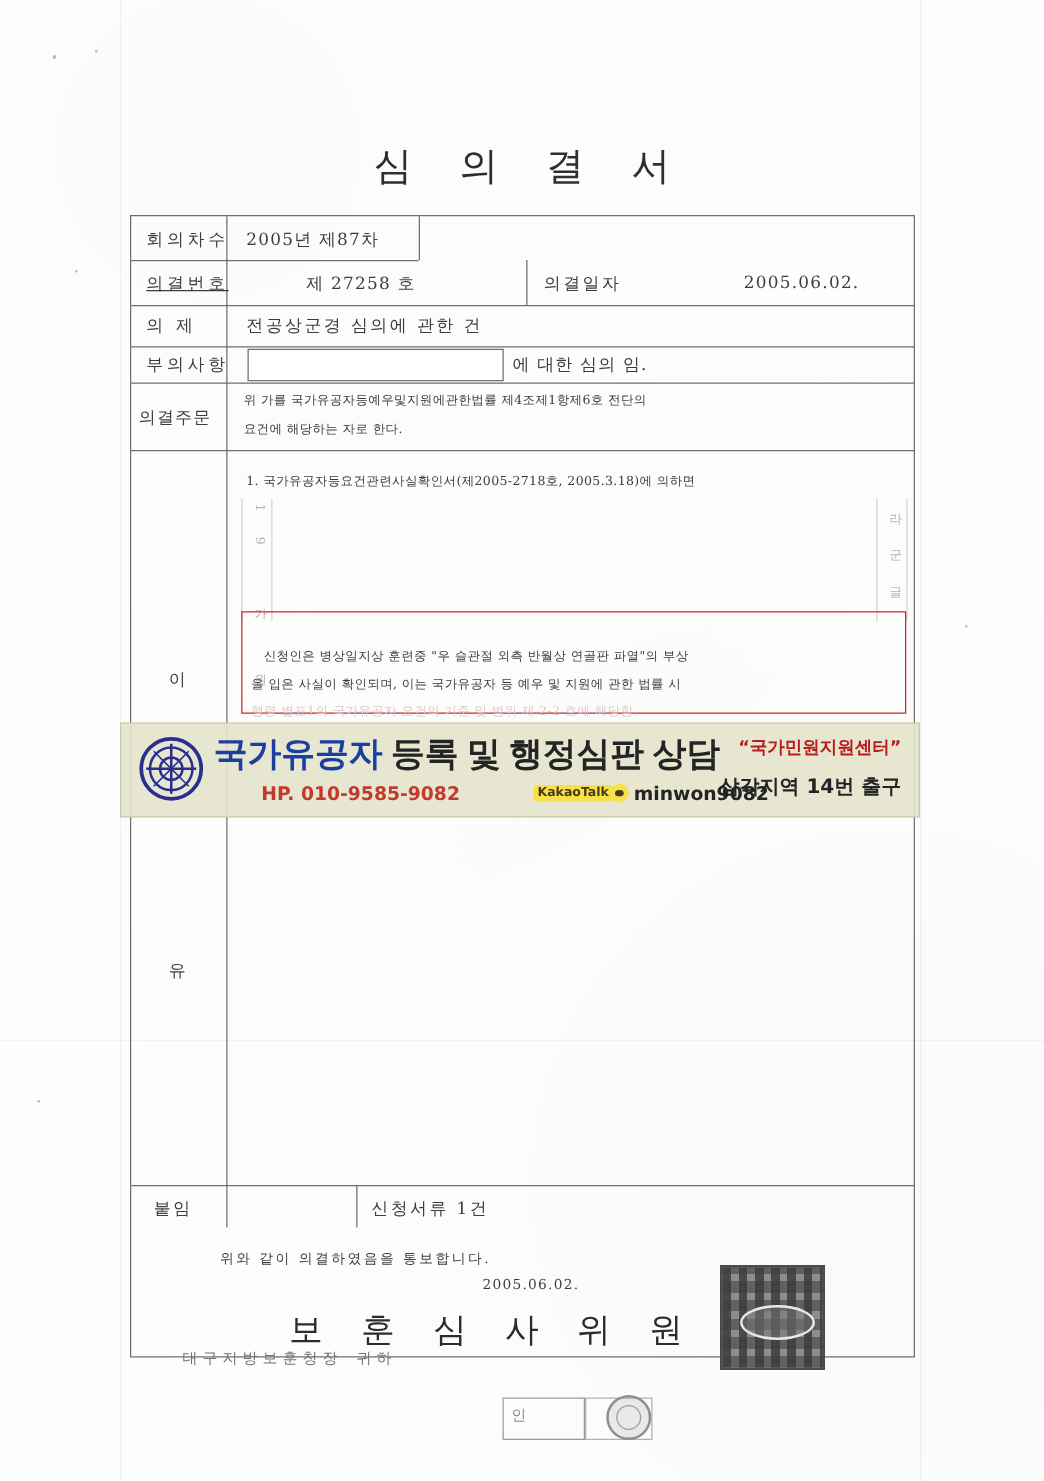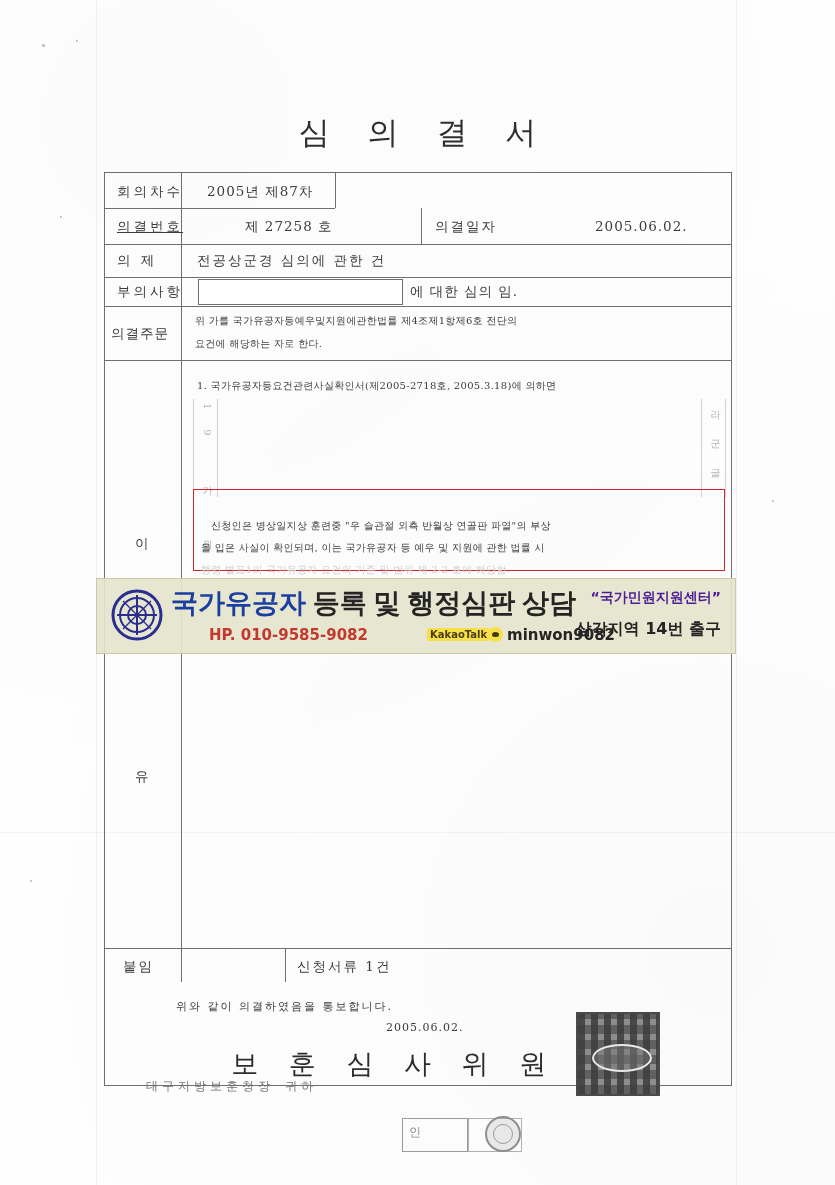--- a/index.html
+++ b/index.html
@@ -203,21 +203,21 @@
     font-weight: bold;
     color: #242424;
   }
   .ad-right1 {
     position: absolute;
     right: 14px;
     top: 10px;
     font-family: "DejaVu Sans", sans-serif;
     font-size: 14px;
     font-weight: bold;
-    color: #4c1d95;
+    color: #b91c1c;
     white-space: nowrap;
   }
   .ad-right2 {
     position: absolute;
     right: 14px;
     top: 40px;
     font-family: "DejaVu Sans", sans-serif;
     font-size: 16px;
     font-weight: bold;
     color: #242424;
@@ -372,21 +372,21 @@
     <div class="hline" style="left:0; top:775px; width:627px;"></div>
 
     <div class="cellline" style="left:76px; top:0; height:35px;"></div>
     <div class="cellline" style="left:230px; top:0; height:35px;"></div>
     <div class="cellline" style="left:76px; top:35px; height:740px;"></div>
     <div class="cellline" style="left:316px; top:35px; height:36px;"></div>
     <div class="cellline" style="left:76px; top:775px; height:34px;"></div>
     <div class="cellline" style="left:180px; top:775px; height:34px;"></div>
 
     <div class="lbl" style="left:12px; top:10px;">회의차수</div>
-    <div class="val" style="left:102px; top:10px; letter-spacing:1px;">2005년  제87차</div>
+    <div class="val" style="left:92px; top:10px; letter-spacing:1px;">2005년  제87차</div>
 
     <div class="lbl" style="left:12px; top:45px;text-decoration:underline;">의결번호</div>
     <div class="val" style="left:140px; top:45px; letter-spacing:1px;">제 27258 호</div>
     <div class="lbl" style="left:330px; top:45px; letter-spacing:2px;">의결일자</div>
     <div class="val" style="left:490px; top:45px; letter-spacing:1px;">2005.06.02.</div>
 
     <div class="lbl" style="left:12px; top:79px;">의        제</div>
     <div class="val" style="left:92px; top:79px; letter-spacing:2px;">전공상군경 심의에 관한 건</div>
 
     <div class="lbl" style="left:12px; top:110px;">부의사항</div>

